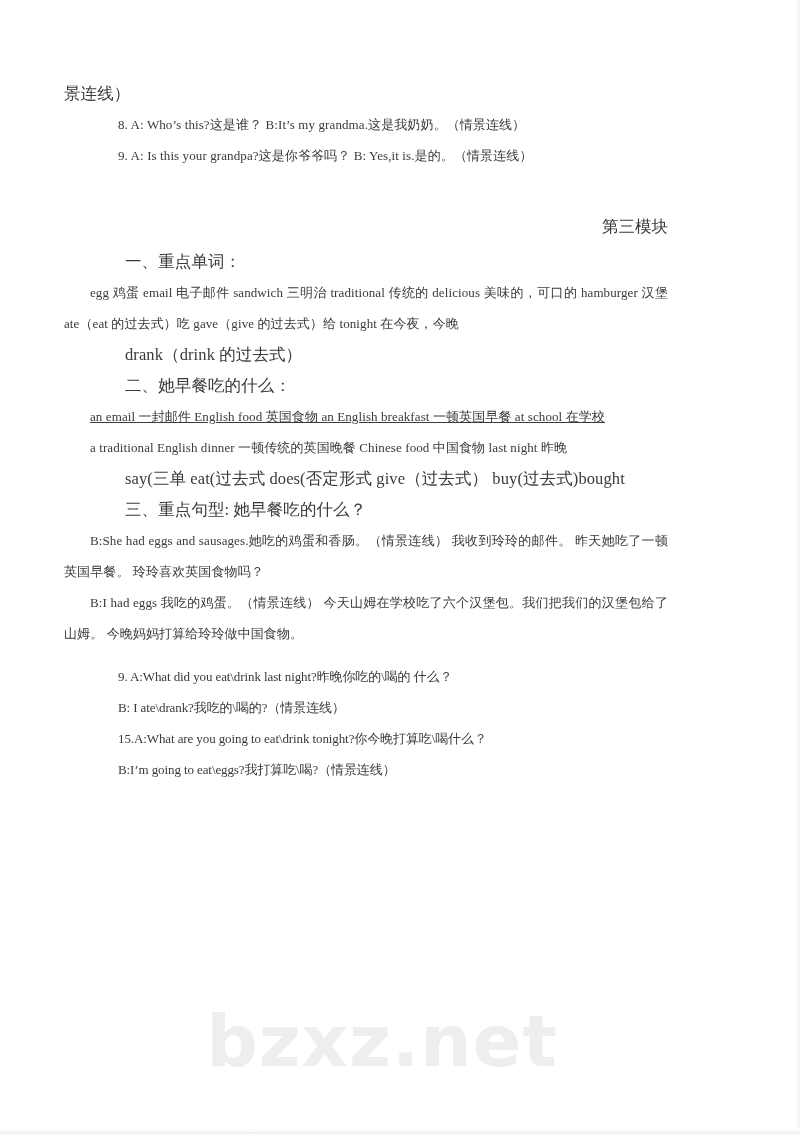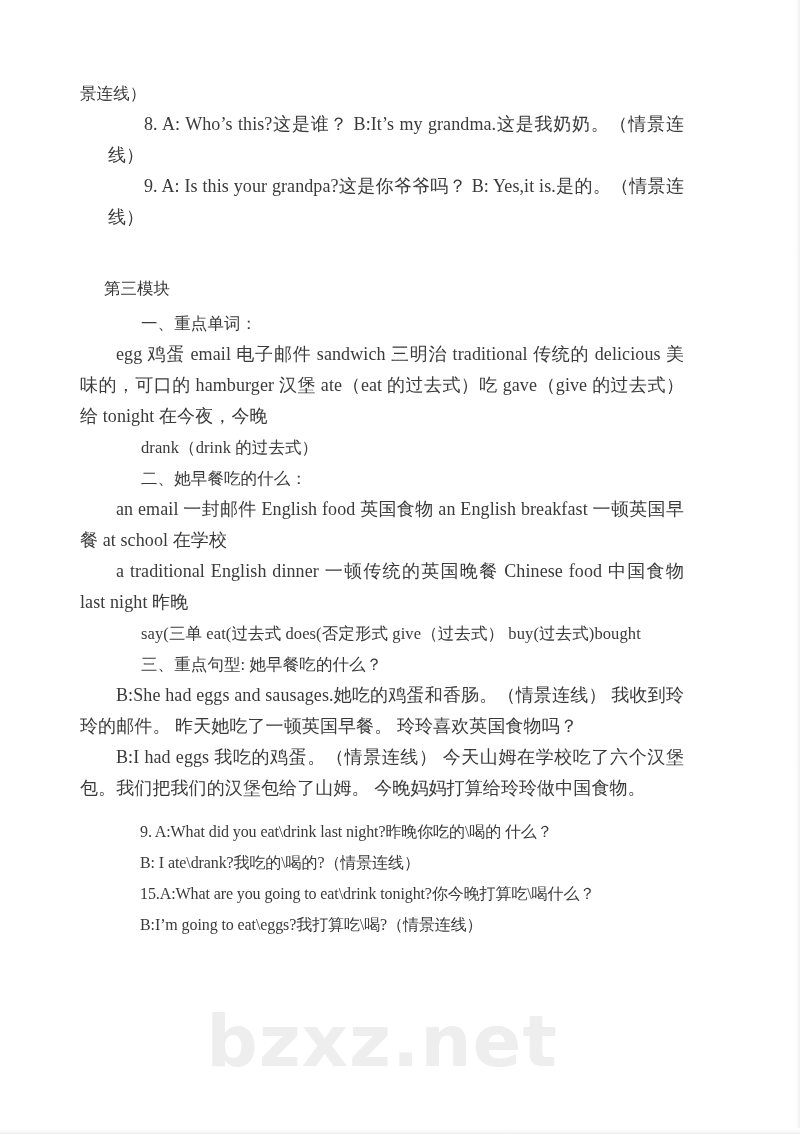--- a/index.html
+++ b/index.html
@@ -50,51 +50,51 @@
     font-size: 72px;
     letter-spacing: 1px;
     color: #eeeeee;
     line-height: 1;
     user-select: none;
     pointer-events: none;
   }
 
   #content {
     position: absolute;
-    left: 108px;
+    left: 92px;
     top: 78px;
     width: 576px;
   }
 
   .line {
     font-size: 16.5px;
     line-height: 31px;
     white-space: pre-wrap;
     letter-spacing: 0.1px;
   }
   
   .para {
-    font-size: 18px;
+    font-size: 13px;
     line-height: 31px;
     text-align: justify;
     text-justify: inter-character;
     letter-spacing: 0.1px;
   }
   .indent {
     text-indent: 2em;
   }
   .heading-center {
     font-size: 16.5px;
     line-height: 31px;
-    text-align: left;
+    text-align: right;
     margin-left: -4px;
   }
   .sans-line {
     font-family: "Liberation Serif", "DejaVu Serif", serif;
-    font-size: 16px;
+    font-size: 13px;
     line-height: 31px;
     letter-spacing: -0.1px;
     white-space: pre-wrap;
   }
   .gap-lg { height: 40px; }
   .gap-md { height: 12px; }
   .gap-sm { height: 4px; }
 </style>
 </head>
 <body>
@@ -122,21 +122,21 @@
     <div class="gap-sm"></div>
 
     <div class="line indent">一、重点单词：</div>
 
     <div class="para indent" style="margin-left:-28px; width:604px;">egg 鸡蛋 email 电子邮件 sandwich 三明治 traditional 传统的 delicious 美味的，可口的 hamburger 汉堡 ate（eat 的过去式）吃 gave（give 的过去式）给 tonight 在今夜，今晚</div>
 
     <div class="line indent">drank（drink 的过去式）</div>
 
     <div class="line indent">二、她早餐吃的什么：</div>
 
-    <div class="para indent" style="margin-left:-28px; width:604px;">an email 一封邮件 English food 英国食物 an English breakfast 一顿英国早餐 at school 在学校</div>
+    <div class="para indent" style="margin-left:-28px; width:604px;text-decoration:underline;">an email 一封邮件 English food 英国食物 an English breakfast 一顿英国早餐 at school 在学校</div>
 
     <div class="para indent" style="margin-left:-28px; width:604px;">a traditional English dinner 一顿传统的英国晚餐 Chinese food 中国食物 last night 昨晚</div>
 
 
     <div class="line indent">say(三单 eat(过去式 does(否定形式 give（过去式） buy(过去式)bought</div>
 
     <div class="line indent">三、重点句型: 她早餐吃的什么？</div>
 
     <div class="para indent" style="margin-left:-28px; width:604px;">B:She had eggs and sausages.她吃的鸡蛋和香肠。（情景连线） 我收到玲玲的邮件。 昨天她吃了一顿英国早餐。 玲玲喜欢英国食物吗？</div>
 

